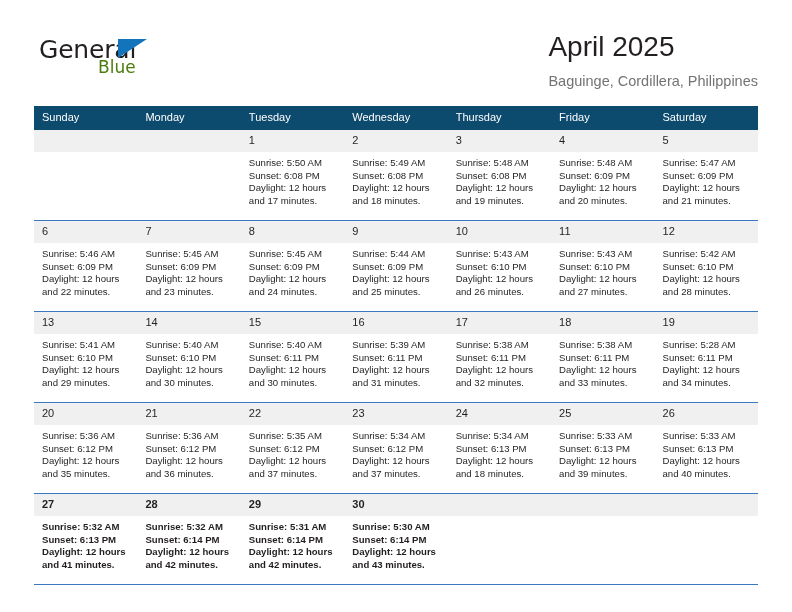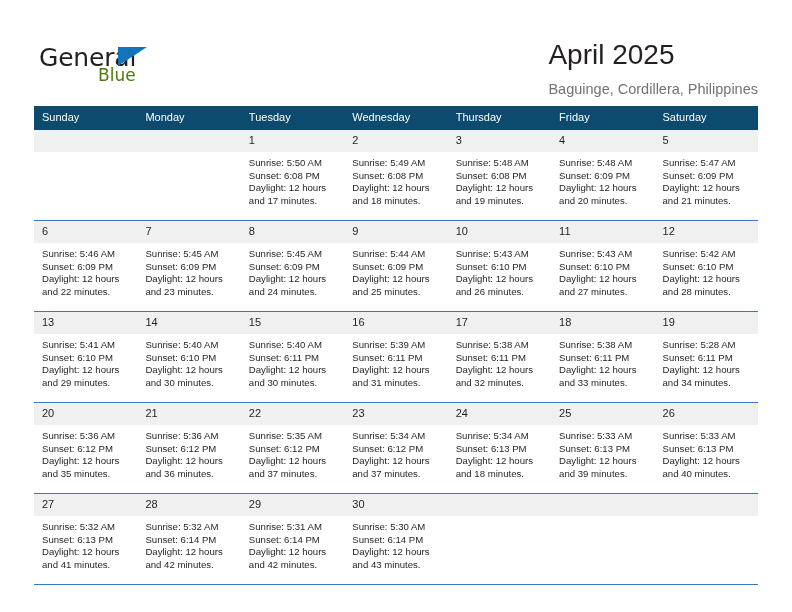--- a/index.html
+++ b/index.html
@@ -12,21 +12,21 @@
     background: #ffffff;
     font-family: "Liberation Sans", sans-serif;
     color: #231f20;
     overflow: hidden;
   }
   .page {
     position: relative;
     width: 792px;
     height: 612px;
     box-sizing: border-box;
-    padding: 16px 34px;
+    padding: 8px 34px;
   }
 
   
   .top {
     position: relative;
     height: 74px;
   }
   .logo {
     position: absolute;
     left: 5px;
@@ -107,20 +107,21 @@
 
   tbody td {
     vertical-align: top;
     padding: 0;
     height: 90px;
     border-bottom: 1px solid #3a78c2;
     background: #ffffff;
   }
   tbody tr:last-child td {
     border-bottom: 1px solid #3a78c2;
+    font-weight: bold;
   }
 
   .cell {
     height: 89px;
     box-sizing: border-box;
   }
   .daynum {
     background: #f0f0f0;
     font-size: 11px;
     line-height: 13px;

